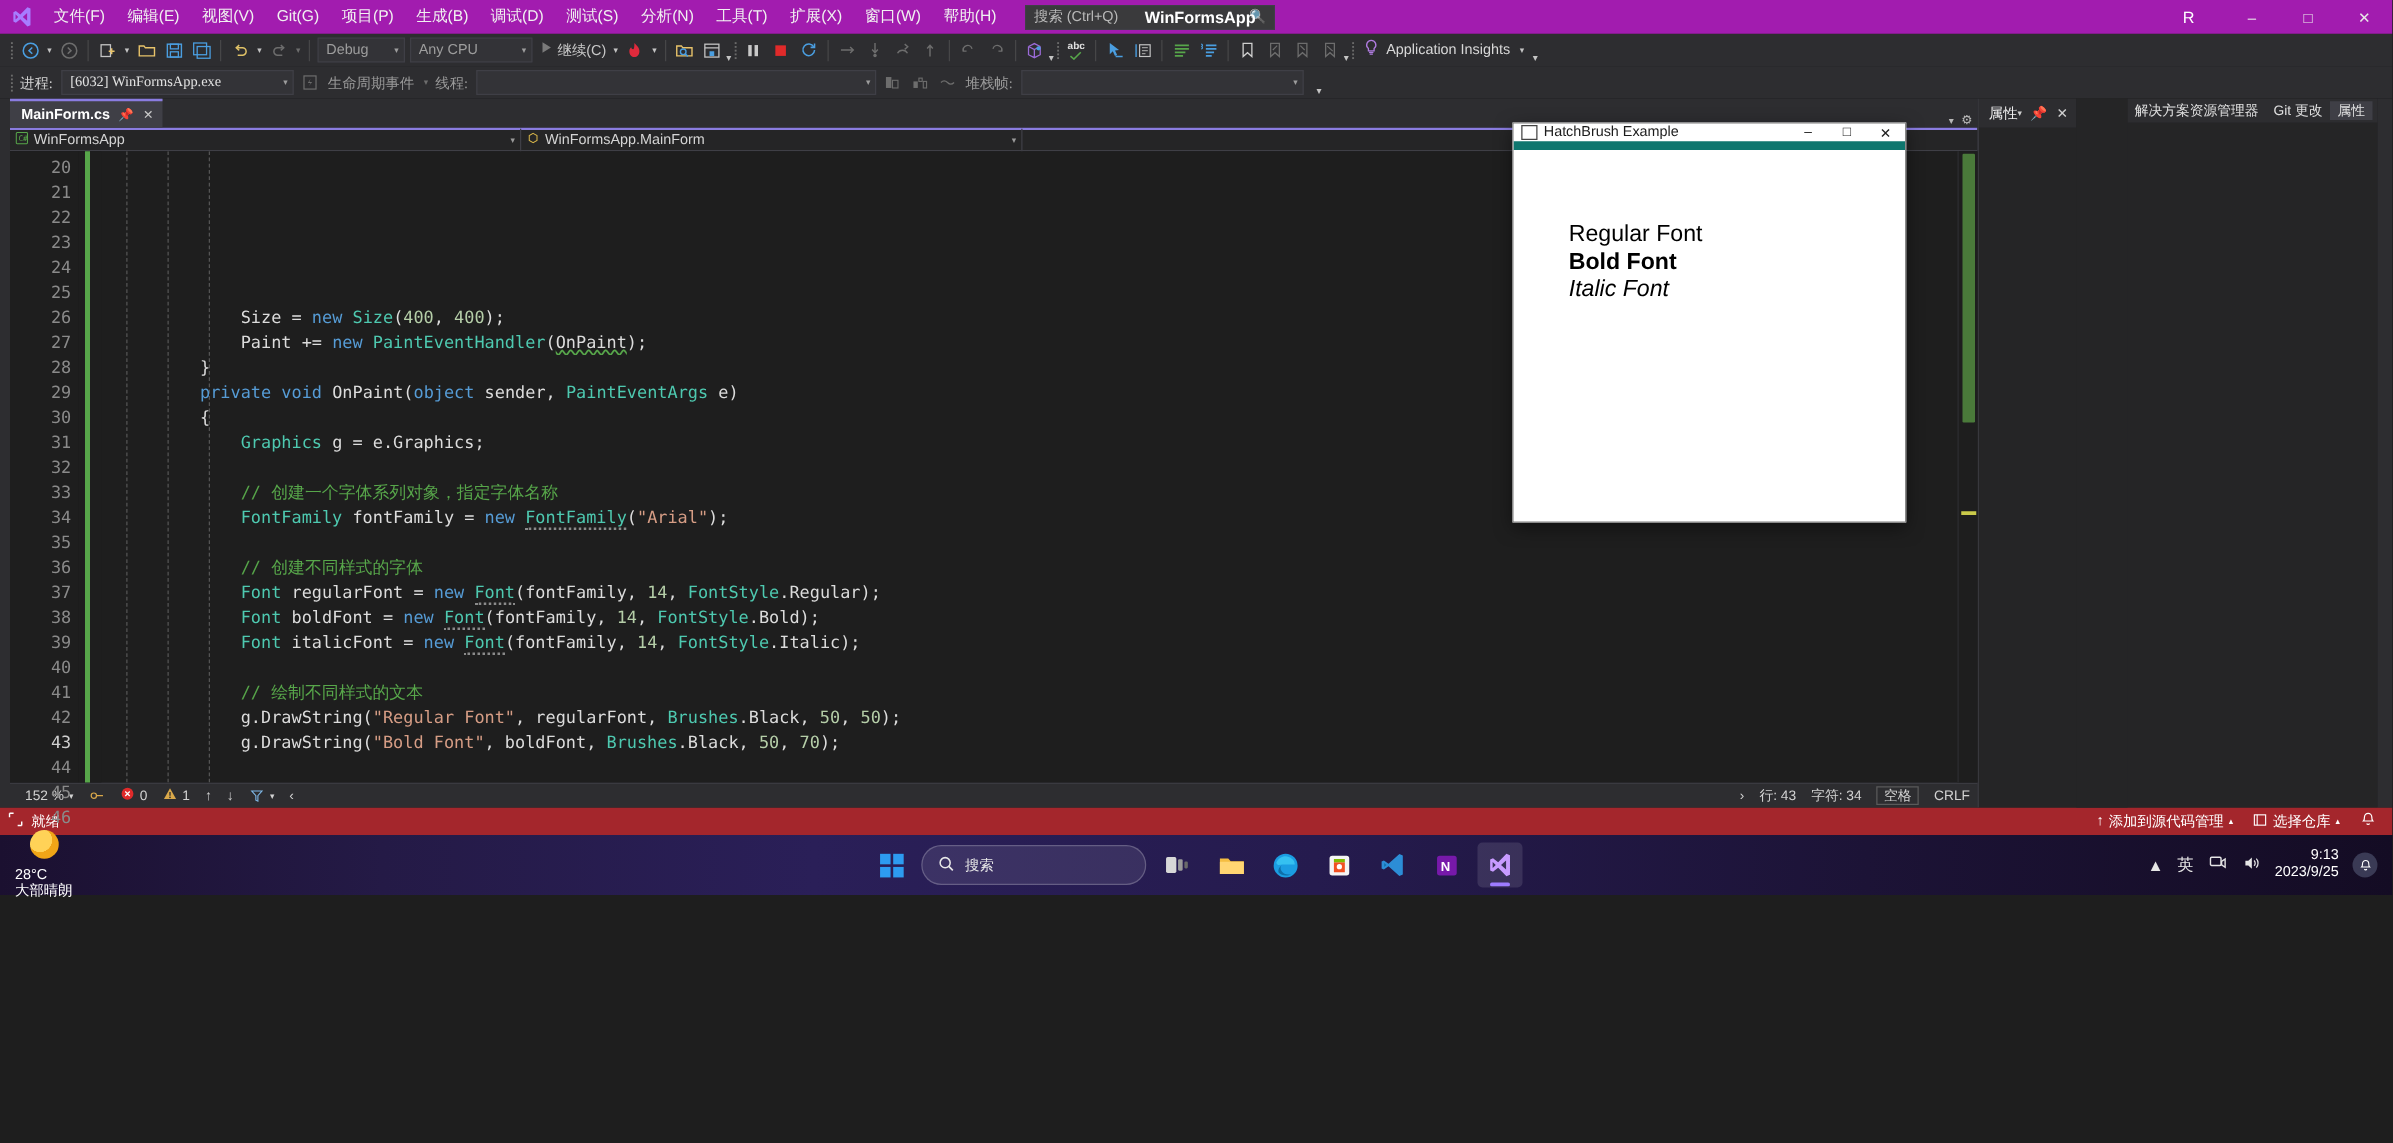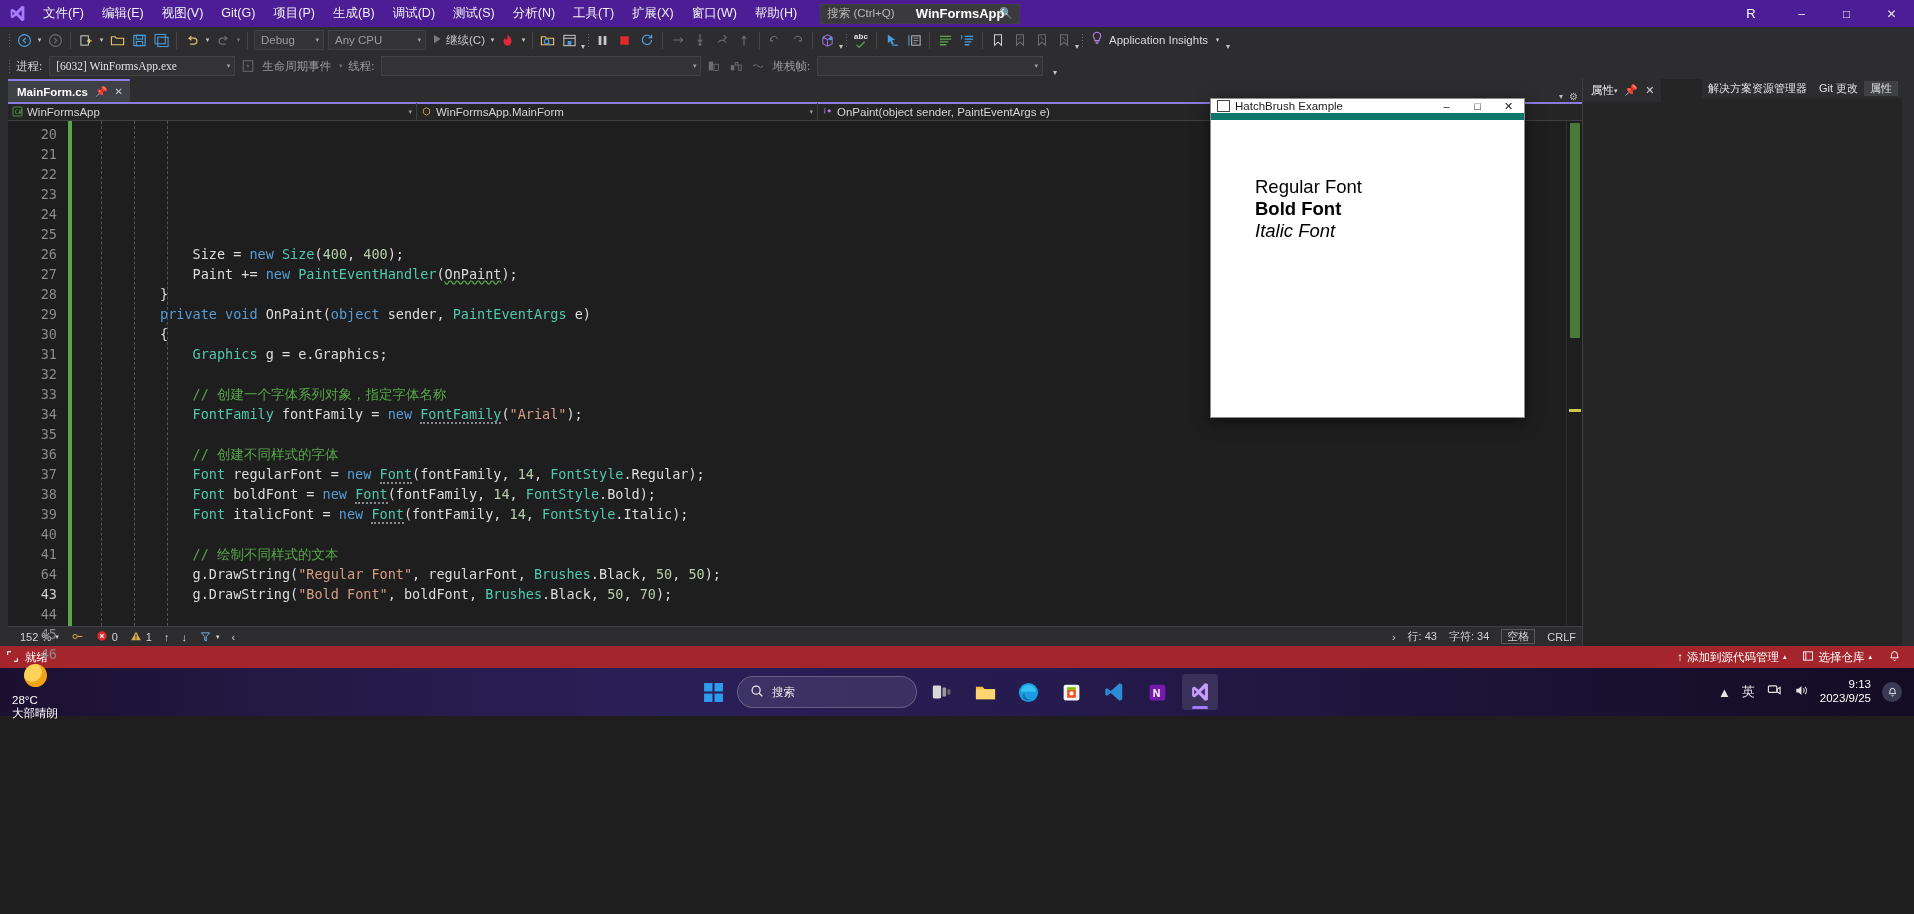--- a/index.html
+++ b/index.html
@@ -1,20 +1,20 @@
 <!DOCTYPE html>
 <html><head>
 <meta charset="utf-8">
 <style>
   * { margin:0; padding:0; box-sizing:border-box; }
   html,body { width:1914px; height:914px; overflow:hidden; background:#1e1e1e;
     font-family:"Liberation Sans", sans-serif; color:#f1f1f1; -webkit-font-smoothing:antialiased; }
 
   
-  .menubar { height:27px; background:#4c1d95; display:flex; align-items:center; position:relative; }
+  .menubar { height:27px; background:#a21caf; display:flex; align-items:center; position:relative; }
   .vs-logo { width:34px; display:flex; align-items:center; justify-content:center; }
   .vs-logo svg { width:19px; height:19px; }
   .menu-item { padding:0 9px; height:27px; line-height:27px; font-size:12.5px; color:#f1f1f1; cursor:default; white-space:nowrap; }
   .searchbox { margin-left:14px; width:200px; height:20px; background:#3a3a3c; border:1px solid #3f3f46;
      display:flex; align-items:center; padding:0 6px; font-size:11.5px; color:#b9b9b9; position:relative; }
   .searchbox .sq { margin-left:auto; font-size:11px; color:#cfcfcf; }
   .apptitle { position:absolute; left:50%; transform:translateX(-46.5%); font-size:13px; font-weight:bold; color:#ffffff; }
   .wincontrols { margin-left:auto; display:flex; align-items:center; height:27px; }
   .wc-btn { width:45px; height:27px; display:flex; align-items:center; justify-content:center; font-size:12px; color:#e8e8e8; }
   .rprofile { width:24px;height:24px; display:flex;align-items:center;justify-content:center;
@@ -490,29 +490,20 @@
       <div class="bc-seg" style="width:400px">
         <span>
           <svg width="11" height="11" viewBox="0 0 16 16">
               <path d="M8 2.5 12.5 5v5.6L8 13.3 3.5 10.6V5z" fill="none" stroke="#d9b74a" stroke-width="1.2"></path>
             </svg>
         </span>
         <span class="bclbl">WinFormsApp.MainForm</span>
         <span class="bcar">▾</span>
       </div>
       <div class="bc-div"></div>
-      <div class="bc-seg" style="flex:1">
-        <span>
-          <svg width="11" height="11" viewBox="0 0 16 16">
-              <path d="M5 3.2C3 3.2 3 7 5 7 3 7 3 11 5 11" fill="none" stroke="#b07ce0" stroke-width="1.2"></path>
-              <circle cx="10.5" cy="7" r="2.4" fill="#b07ce0"></circle>
-            </svg>
-        </span>
-        <span class="bclbl">OnPaint(object sender, PaintEventArgs e)</span>
-      </div>
     </div>
 
     <div class="editorwrap">
       <div class="gutter" id="gutter">
           <div class="ln">20</div>
           <div class="ln">21</div>
           <div class="ln">22</div>
           <div class="ln">23</div>
           <div class="ln">24</div>
           <div class="ln">25</div>
@@ -525,21 +516,21 @@
           <div class="ln">32</div>
           <div class="ln">33</div>
           <div class="ln">34</div>
           <div class="ln">35</div>
           <div class="ln">36</div>
           <div class="ln">37</div>
           <div class="ln">38</div>
           <div class="ln">39</div>
           <div class="ln">40</div>
           <div class="ln">41</div>
-          <div class="ln">64</div>
+          <div class="ln">42</div>
           <div class="ln cur">43</div>
           <div class="ln">44</div>
           <div class="ln">45</div>
           <div class="ln">46</div>
         </div>
       <div class="glyphmargin">
         <div class="changebar"></div>
       </div>
       <div class="codearea" id="codearea">
         <div class="indentguide" style="left:20px"></div>

